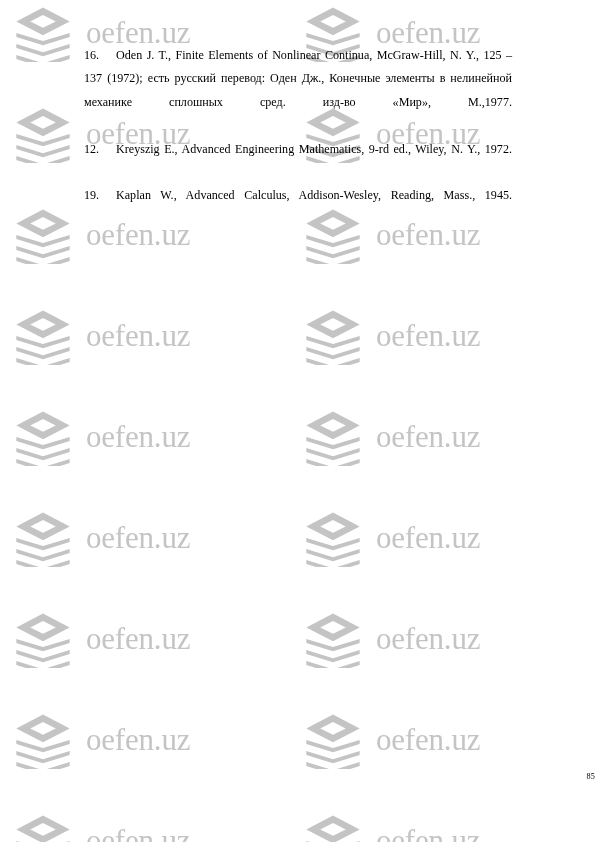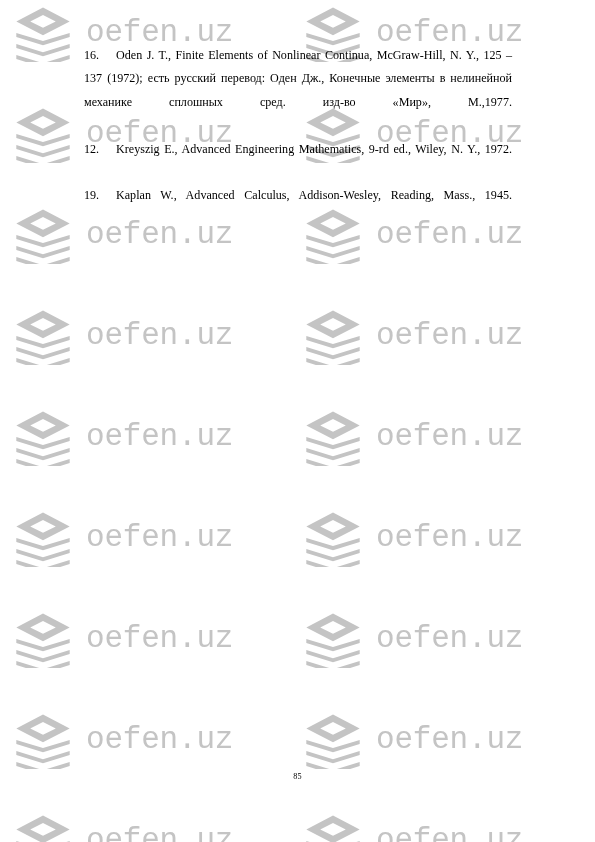--- a/index.html
+++ b/index.html
@@ -42,21 +42,21 @@
     align-items: center;
     gap: 14px;
   }
   .wm-logo {
     width: 58px;
     height: 58px;
     flex: 0 0 58px;
     display: block;
   }
   .wm-text {
-    font-family: Liberation Mono, monospace;
+    font-family: Liberation Serif, serif;
     font-size: 31px;
     line-height: 1;
     color: #c4c4c4;
     letter-spacing: -0.2px;
     white-space: nowrap;
   }
 
   
   #content-layer {
     position: absolute;
@@ -97,21 +97,21 @@
     content: "";
     display: inline-block;
     width: 100%;
   }
 
   #page-number {
     position: absolute;
     left: 0;
     top: 772px;
     width: 595px;
-    text-align: center;
+    text-align: right;
     font-family: "Liberation Serif", serif;
     font-size: 8.2px;
     color: #000;
     letter-spacing: 0.2px;
   }
 </style>
 </head>
 <body>
 
 <div id="page">

